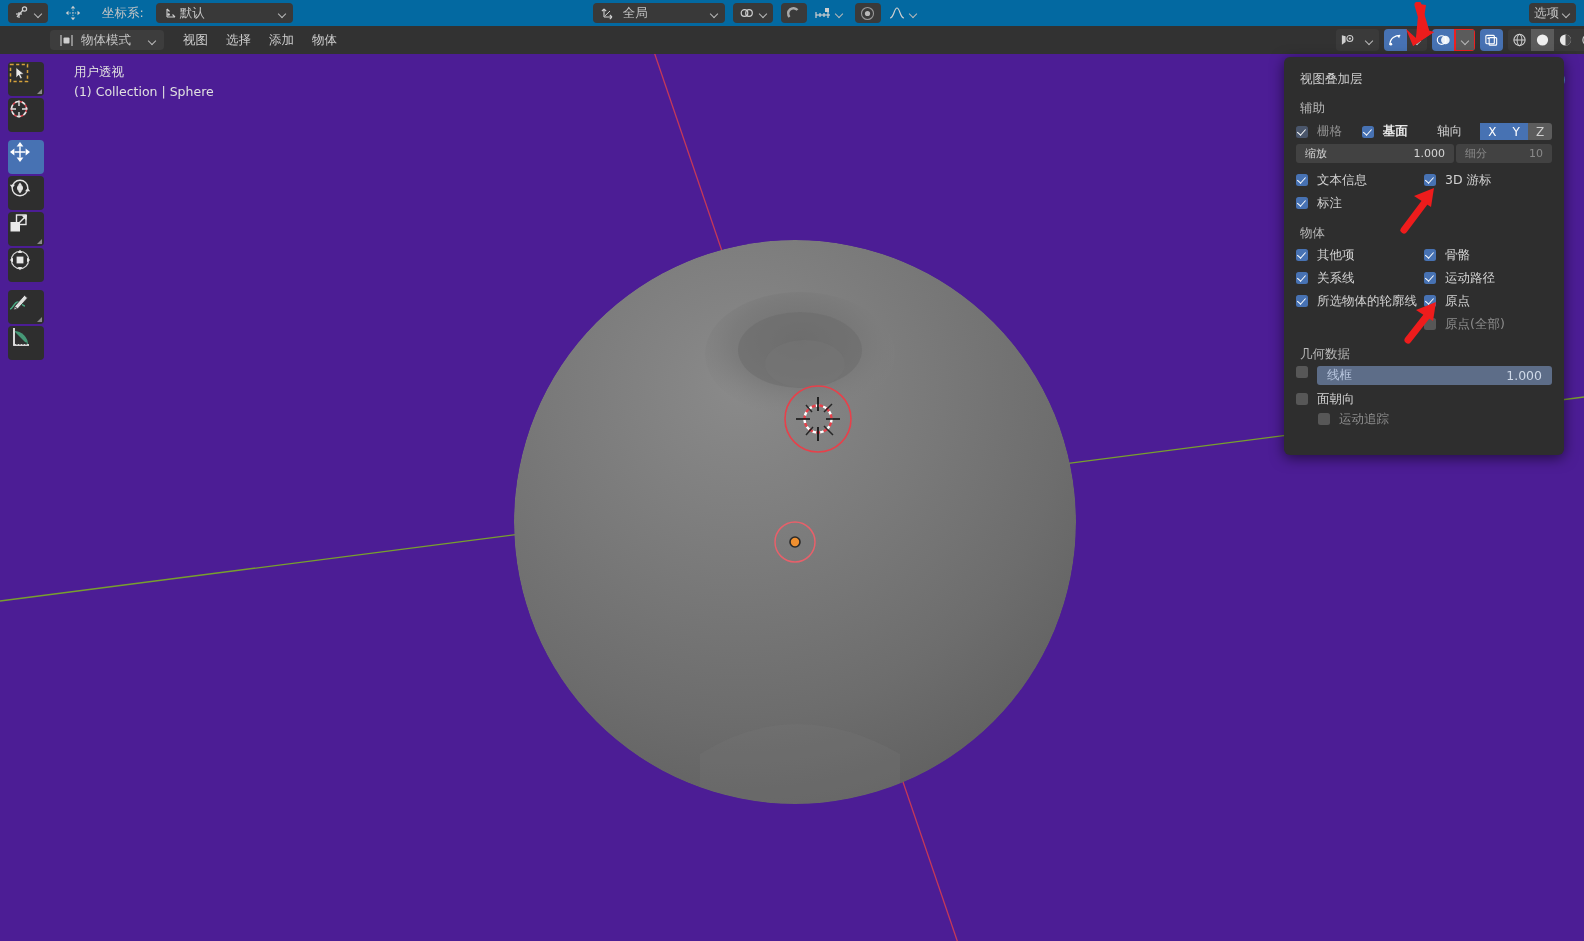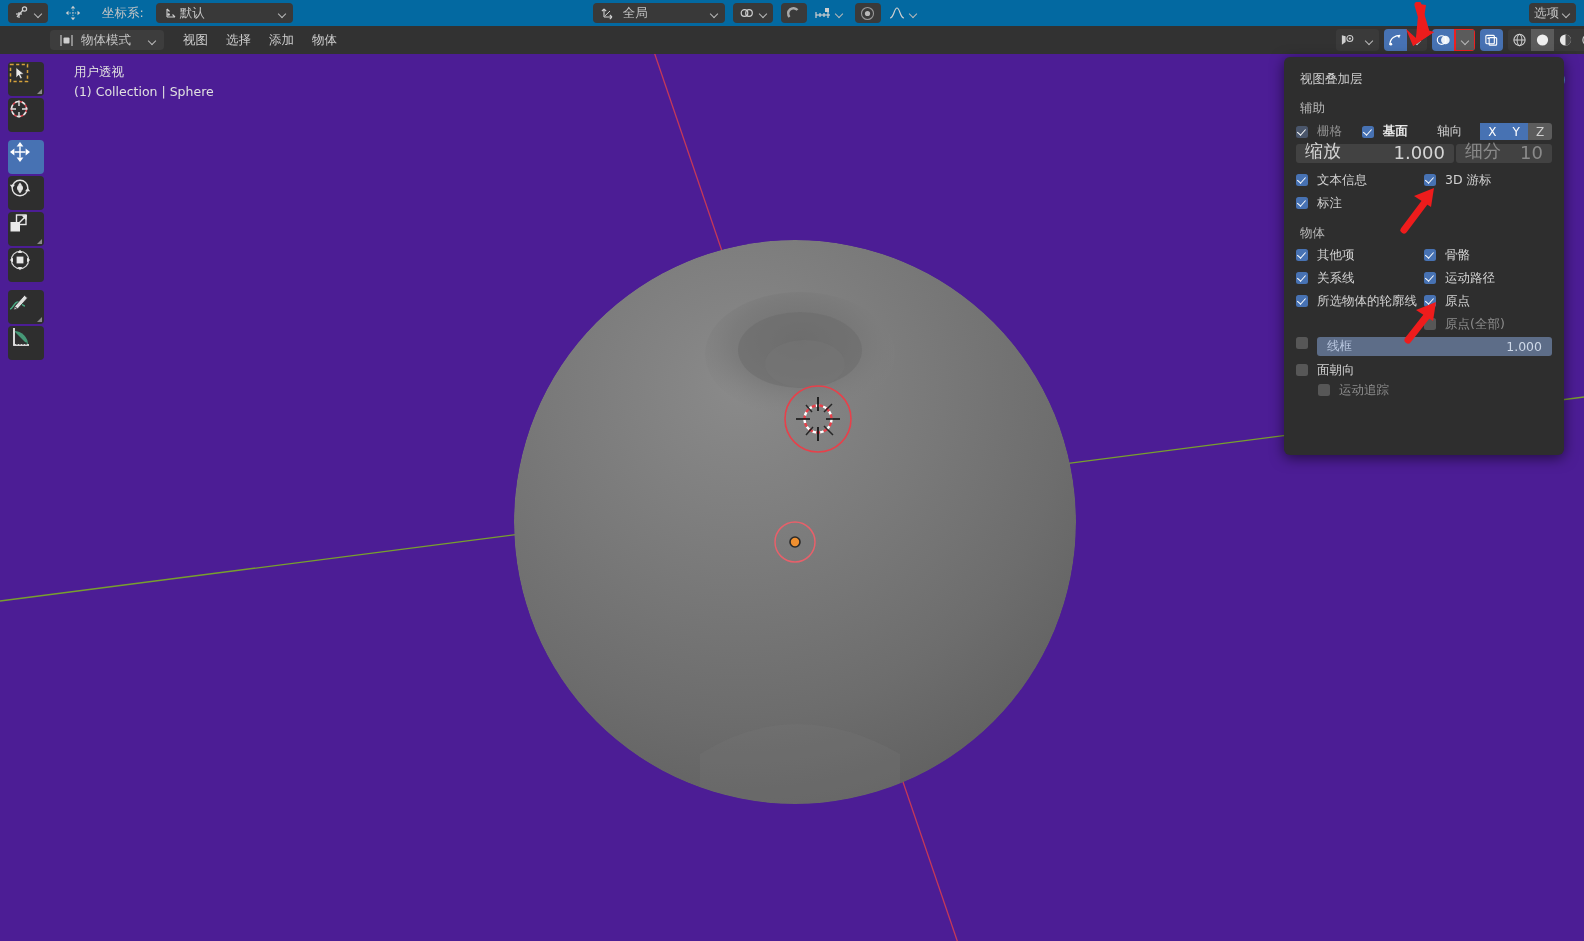--- a/index.html
+++ b/index.html
@@ -83,22 +83,22 @@
   .lbl{font-size:12.5px;color:#d3d3d3;white-space:nowrap;}
   .lbl.dim{color:#8d8d8d;}
   .lbl.b{font-weight:bold;color:#e9e9e9;}
   .axisrow{display:flex;align-items:flex-end;height:20px;margin-top:3px;}
   .axbtn{width:24px;height:17px;background:#4772b3;color:#fff;font-size:12px;
      display:flex;align-items:center;justify-content:center;cursor:pointer;}
   .axbtn.off{background:#5c5c5c;color:#d0d0d0;}
   .axbtn:first-of-type{border-radius:3px 0 0 3px;}
   .axbtn:last-of-type{border-radius:0 3px 3px 0;}
   .numrow{display:flex;gap:2px;margin-top:4px;}
-  .numfield{height:19px;background:#424242;border-radius:3px;display:flex;align-items:flex-end;
-     justify-content:space-between;padding:0 9px;font-size:18px;cursor:pointer;}
+  .numfield{height:19px;background:#424242;border-radius:3px;display:flex;align-items:center;
+     justify-content:space-between;padding:0 9px;font-size:11px;cursor:pointer;}
   .numfield .nk{color:#d5d5d5;}
   .numfield .nv{color:#d5d5d5;}
   .numfield.dim .nk,.numfield.dim .nv{color:#8a8a8a;}
   .sliderrow{display:flex;height:20px;margin-top:3px;}
   .slider{flex:1;height:19px;background:#5d6d88;border-radius:3px;display:flex;
      align-items:center;justify-content:space-between;padding:0 10px;cursor:pointer;}
   .slider .sk{color:#b8c6de;font-size:12.5px;}
   .slider .sv{color:#cfd9e8;font-size:12.5px;}
 
   
@@ -573,20 +573,21 @@
     </div>
     <div class="row">
       <div class="col"></div>
       <div class="col">
         <span class="cb off"></span>
         <span class="lbl dim">原点(全部)</span>
       </div>
     </div>
   </div>
 
+  <div class="pop-sec">几何数据</div>
   <div class="pop-body">
     <div class="sliderrow">
       <span class="cb off"></span>
       <div class="slider">
         <span class="sk">线框</span>
         <span class="sv">1.000</span>
       </div>
     </div>
     <div class="row">
       <div class="col">

